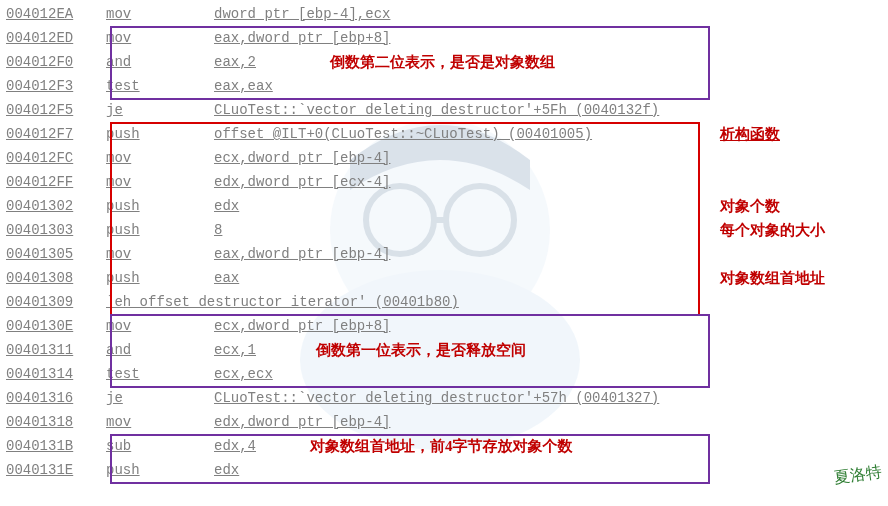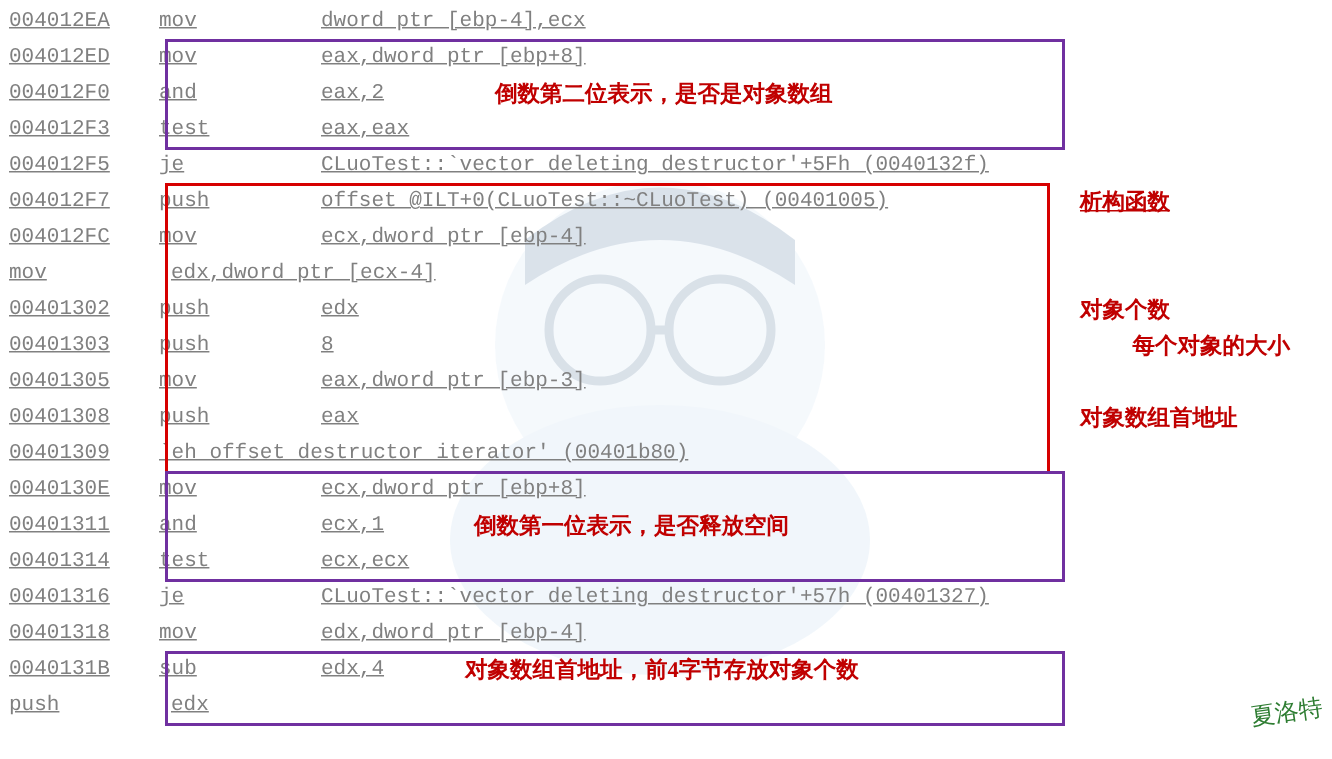--- a/index.html
+++ b/index.html
@@ -90,41 +90,41 @@
 </svg>
 
 <div class="listing">
   <div class="row"><span class="addr">004012EA</span><span class="mnem">mov</span><span class="ops">dword ptr [ebp-4],ecx</span></div>
   <div class="row"><span class="addr">004012ED</span><span class="mnem">mov</span><span class="ops">eax,dword ptr [ebp+8]</span></div>
   <div class="row"><span class="addr">004012F0</span><span class="mnem">and</span><span class="ops">eax,2</span></div>
   <div class="row"><span class="addr">004012F3</span><span class="mnem">test</span><span class="ops">eax,eax</span></div>
   <div class="row"><span class="addr">004012F5</span><span class="mnem">je</span><span class="ops">CLuoTest::`vector deleting destructor'+5Fh (0040132f)</span></div>
   <div class="row"><span class="addr">004012F7</span><span class="mnem">push</span><span class="ops">offset @ILT+0(CLuoTest::~CLuoTest) (00401005)</span></div>
   <div class="row"><span class="addr">004012FC</span><span class="mnem">mov</span><span class="ops">ecx,dword ptr [ebp-4]</span></div>
-  <div class="row"><span class="mnem">mov</span><span class="ops">edx,dword ptr [ecx-4]</span></div>
+  <div class="row"><span class="addr">004012FF</span><span class="mnem">mov</span><span class="ops">edx,dword ptr [ecx-4]</span></div>
   <div class="row"><span class="addr">00401302</span><span class="mnem">push</span><span class="ops">edx</span></div>
   <div class="row"><span class="addr">00401303</span><span class="mnem">push</span><span class="ops">8</span></div>
-  <div class="row"><span class="addr">00401305</span><span class="mnem">mov</span><span class="ops">eax,dword ptr [ebp-3]</span></div>
+  <div class="row"><span class="addr">00401305</span><span class="mnem">mov</span><span class="ops">eax,dword ptr [ebp-4]</span></div>
   <div class="row"><span class="addr">00401308</span><span class="mnem">push</span><span class="ops">eax</span></div>
   <div class="row"><span class="addr">00401309</span><span class="ops">`eh offset destructor iterator' (00401b80)</span></div>
   <div class="row"><span class="addr">0040130E</span><span class="mnem">mov</span><span class="ops">ecx,dword ptr [ebp+8]</span></div>
   <div class="row"><span class="addr">00401311</span><span class="mnem">and</span><span class="ops">ecx,1</span></div>
   <div class="row"><span class="addr">00401314</span><span class="mnem">test</span><span class="ops">ecx,ecx</span></div>
   <div class="row"><span class="addr">00401316</span><span class="mnem">je</span><span class="ops">CLuoTest::`vector deleting destructor'+57h (00401327)</span></div>
   <div class="row"><span class="addr">00401318</span><span class="mnem">mov</span><span class="ops">edx,dword ptr [ebp-4]</span></div>
   <div class="row"><span class="addr">0040131B</span><span class="mnem">sub</span><span class="ops">edx,4</span></div>
-  <div class="row"><span class="mnem">push</span><span class="ops">edx</span></div>
+  <div class="row"><span class="addr">0040131E</span><span class="mnem">push</span><span class="ops">edx</span></div>
 </div>
 
 <div class="box purple" style="left:110px; top:26px; width:600px; height:74px;"></div>
 <div class="box red" style="left:110px; top:122px; width:590px; height:194px;"></div>
 <div class="box purple" style="left:110px; top:314px; width:600px; height:74px;"></div>
 <div class="box purple" style="left:110px; top:434px; width:600px; height:50px;"></div>
 
 <div class="annot" style="left:330px; top:53px;">倒数第二位表示，是否是对象数组</div>
 <div class="annot" style="left:720px; top:125px;text-decoration:underline;">析构函数</div>
 <div class="annot" style="left:720px; top:197px;">对象个数</div>
-<div class="annot" style="left:720px; top:221px;margin-left:35px;">每个对象的大小</div>
+<div class="annot" style="left:720px; top:221px;">每个对象的大小</div>
 <div class="annot" style="left:720px; top:269px;">对象数组首地址</div>
 <div class="annot" style="left:316px; top:341px;">倒数第一位表示，是否释放空间</div>
 <div class="annot" style="left:310px; top:437px;">对象数组首地址，前4字节存放对象个数</div>
 
 <div class="sig">夏洛特</div>
 
 </body></html>

